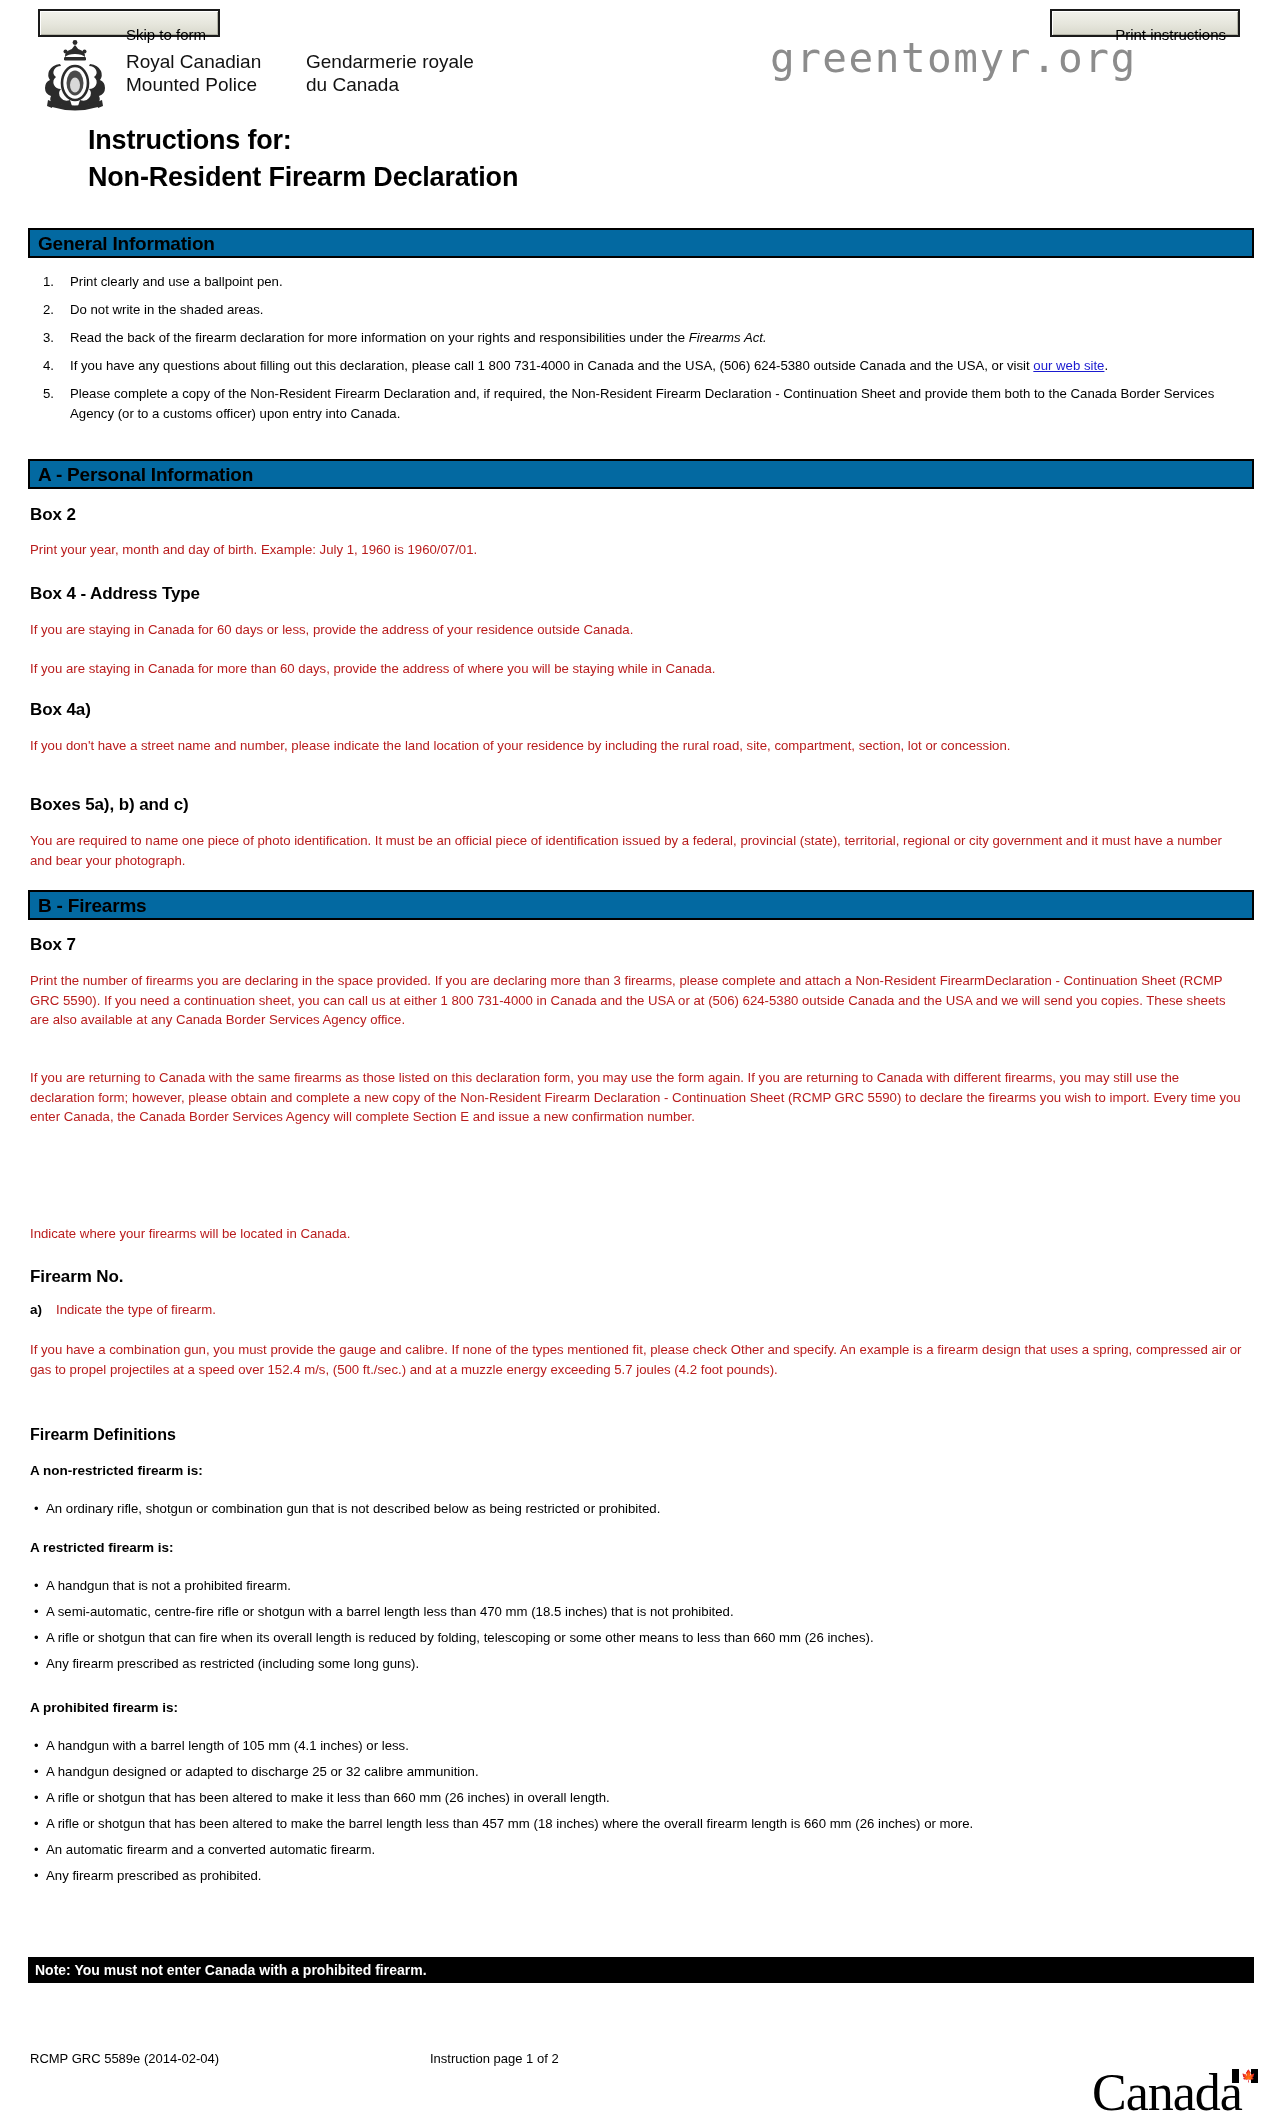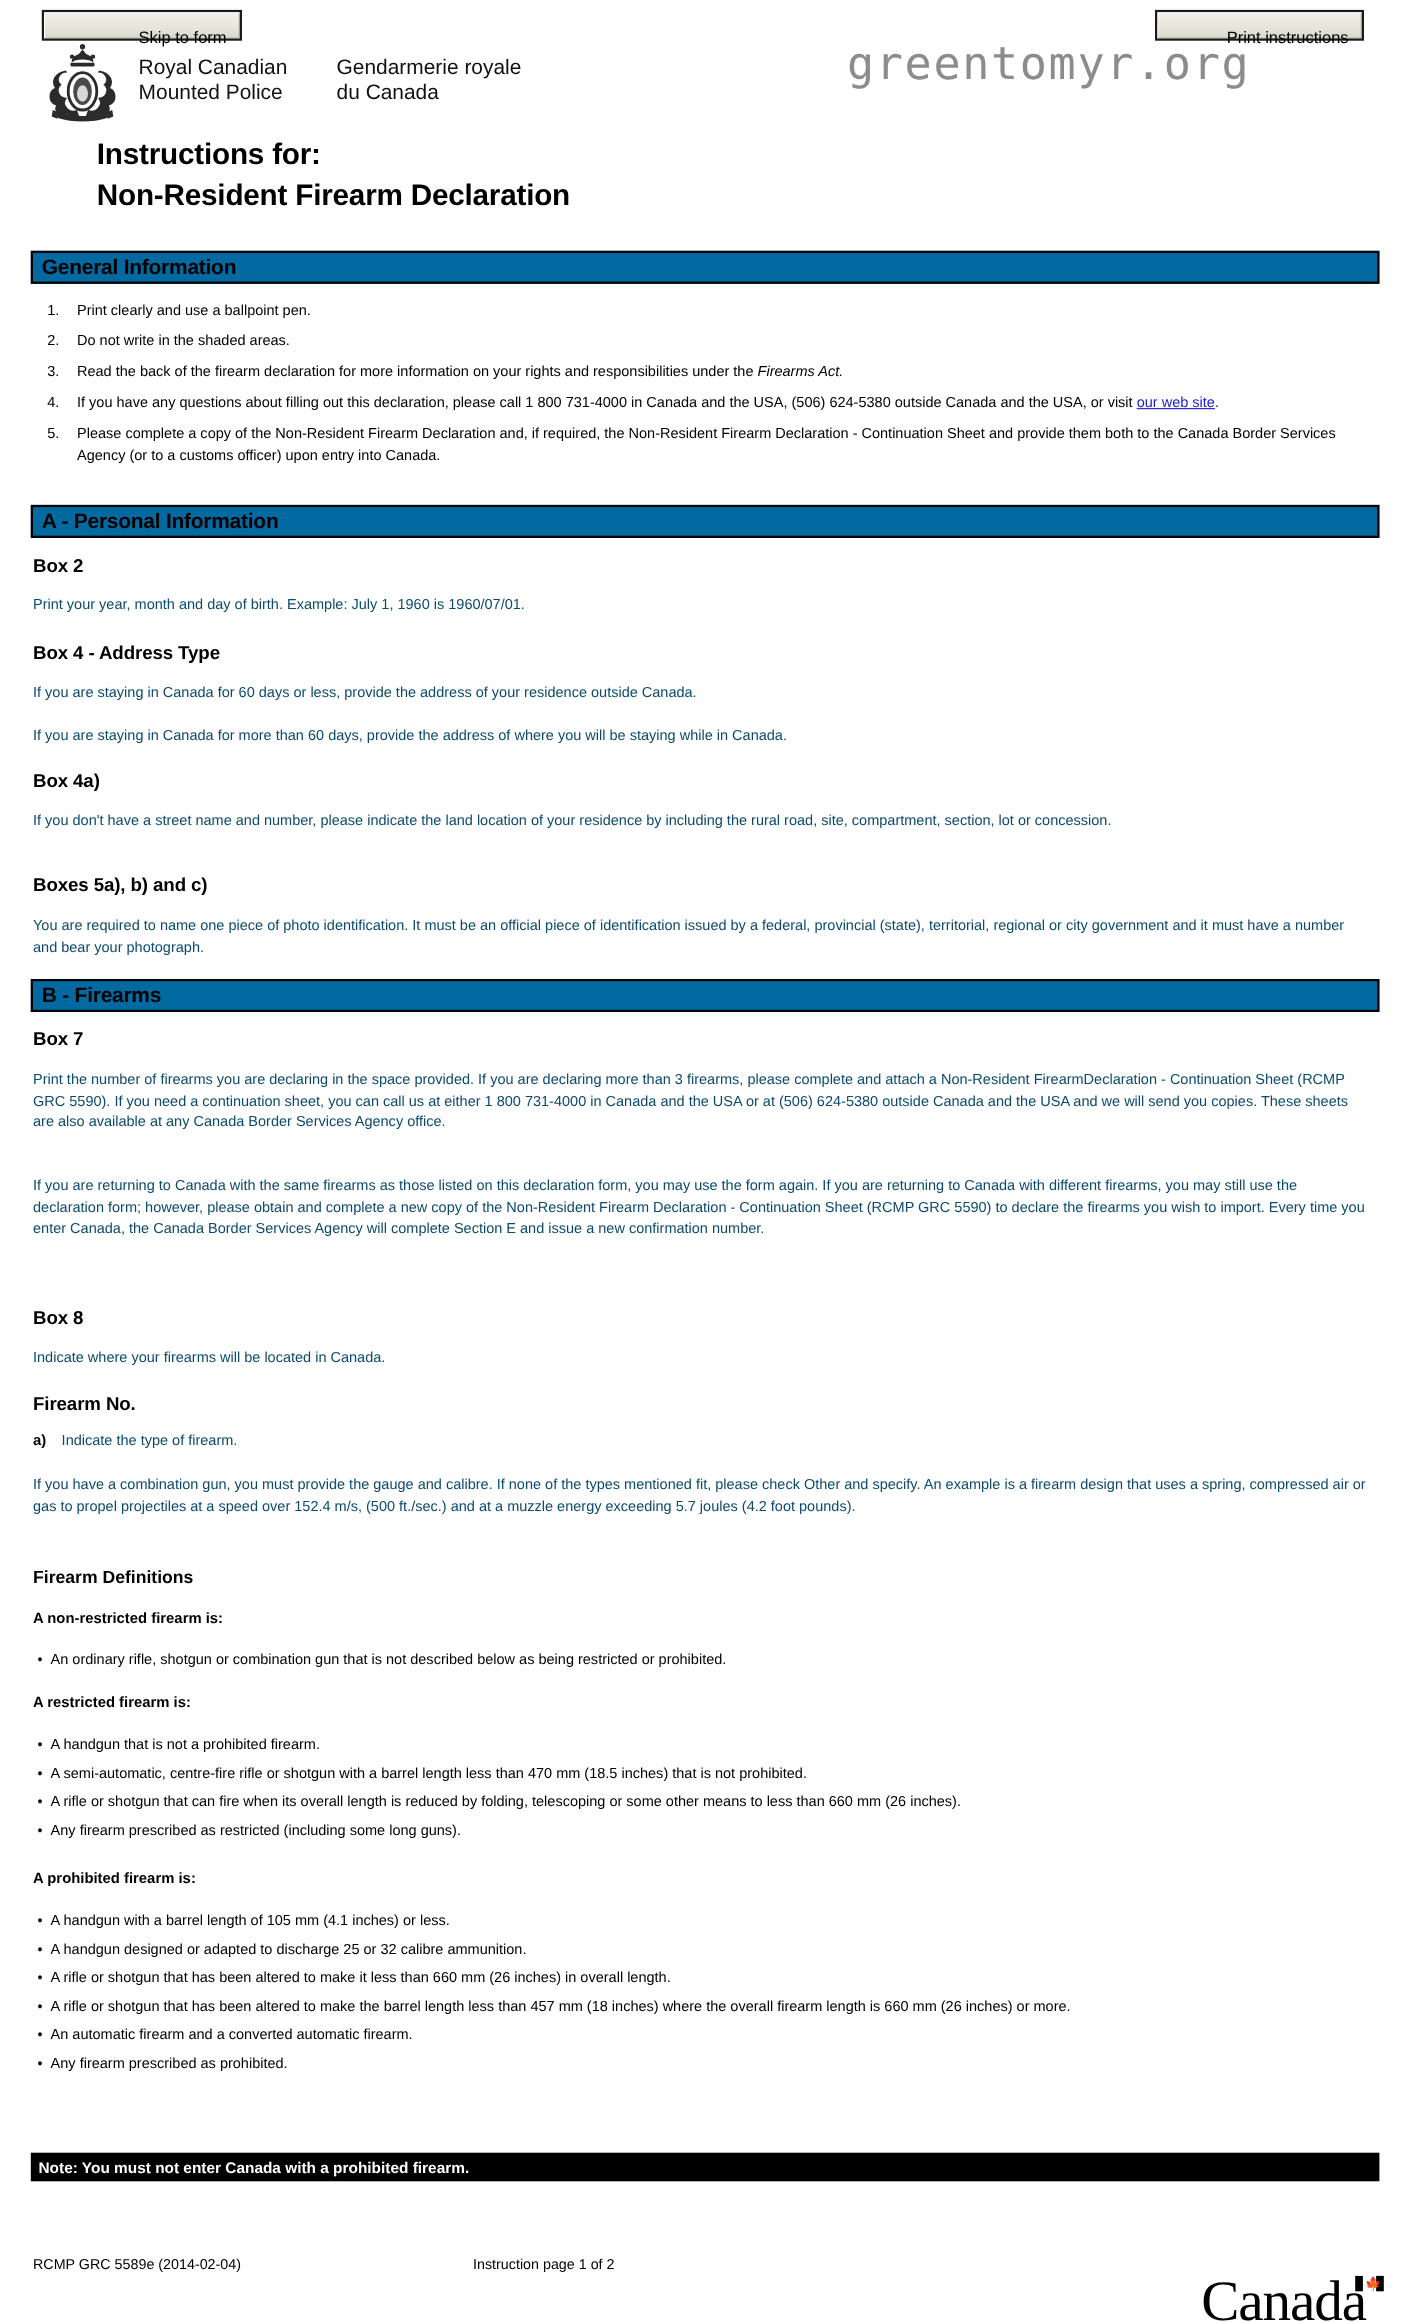--- a/index.html
+++ b/index.html
@@ -123,21 +123,21 @@
     font-weight: bold;
     line-height: 22px;
     letter-spacing: -0.2px;
   }
 
   
   .abs { position: absolute; }
   .body-text {
     font-size: 13.2px;
     line-height: 19.5px;
-    color: #0c4a6e;
+    color: #b91c1c;
   }
   .sub-head {
     font-size: 17px;
     font-weight: bold;
     line-height: 21px;
     letter-spacing: -0.1px;
   }
   .mini-head {
     font-size: 13.5px;
     font-weight: bold;
@@ -361,21 +361,20 @@
   <div class="abs body-text" style="left:30px; top:831px; width:1215px">You are required to name one piece of photo identification. It must be an official piece of identification issued by a federal, provincial (state), territorial, regional or city government and it must have a number and bear your photograph.</div>
 
   <div class="section-bar" style="top:890px">
     <div class="label">B - Firearms</div>
   </div>
 
   <div class="abs sub-head" style="left:30px; top:934px; width:600px">Box 7</div>
   <div class="abs body-text" style="left:30px; top:971px; width:1215px">Print the number of firearms you are declaring in the space provided. If you are declaring more than 3 firearms, please complete and attach a Non-Resident FirearmDeclaration - Continuation Sheet (RCMP GRC 5590). If you need a continuation sheet, you can call us at either 1 800 731-4000 in Canada and the USA or at (506) 624-5380 outside Canada and the USA and we will send you copies. These sheets are also available at any Canada Border Services Agency office.</div>
   <div class="abs body-text" style="left:30px; top:1068px; width:1215px">If you are returning to Canada with the same firearms as those listed on this declaration form, you may use the form again. If you are returning to Canada with different firearms, you may still use the declaration form; however, please obtain and complete a new copy of the Non-Resident Firearm Declaration - Continuation Sheet (RCMP GRC 5590) to declare the firearms you wish to import. Every time you enter Canada, the Canada Border Services Agency will complete Section E and issue a new confirmation number.</div>
 
-  <div class="abs sub-head" style="left:30px; top:1188px; width:600px">Box 8</div>
   <div class="abs body-text" style="left:30px; top:1224px; width:1215px">Indicate where your firearms will be located in Canada.</div>
 
   <div class="abs sub-head" style="left:30px; top:1266px; width:600px">Firearm No.</div>
 
   <div class="abs" style="left:30px; top:1300px; width:1215px; display:flex;">
     <div class="mini-head" style="flex:0 0 26px">a)</div>
     <div class="body-text">Indicate the type of firearm.</div>
   </div>
 
   <div class="abs body-text" style="left:30px; top:1340px; width:1215px">If you have a combination gun, you must provide the gauge and calibre. If none of the types mentioned fit, please check Other and specify. An example is a firearm design that uses a spring, compressed air or gas to propel projectiles at a speed over 152.4 m/s, (500 ft./sec.) and at a muzzle energy exceeding 5.7 joules (4.2 foot pounds).</div>

